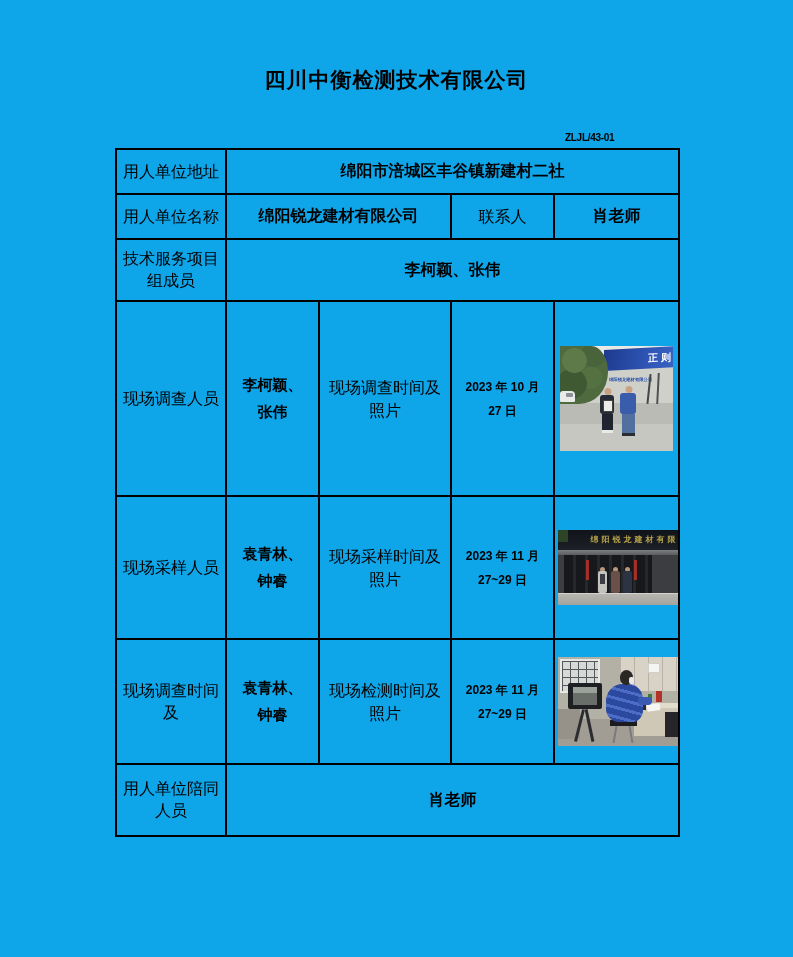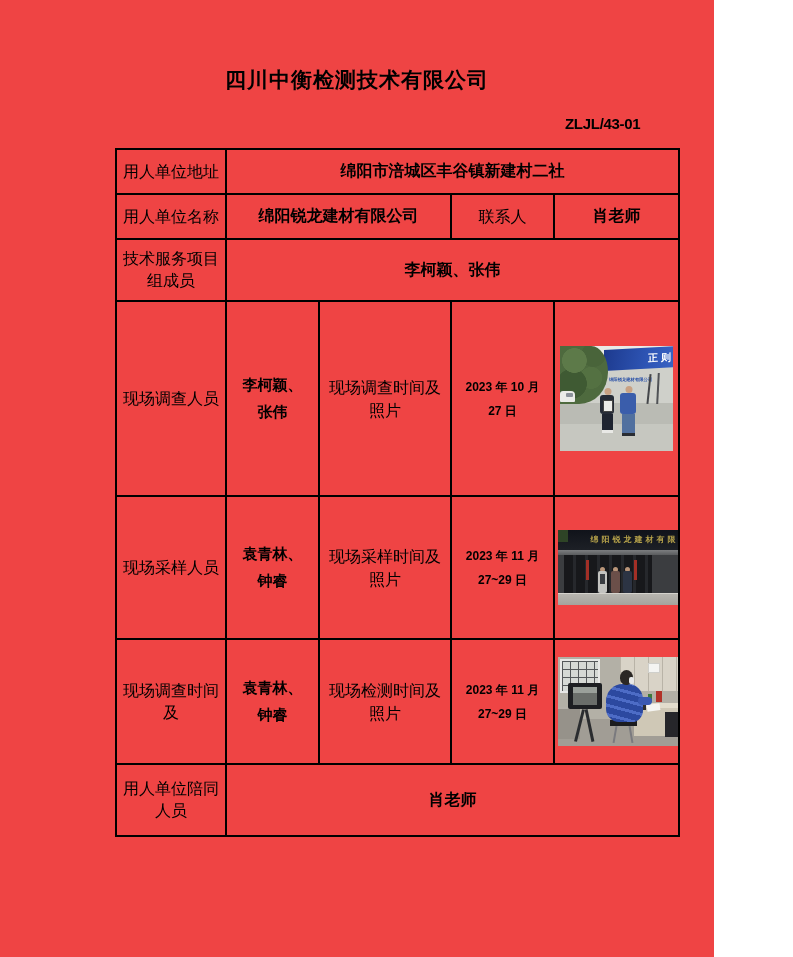--- a/index.html
+++ b/index.html
@@ -1,23 +1,23 @@
 <!DOCTYPE html>
 <html><head>
 <meta charset="utf-8">
 <style>
   html,body { margin:0; padding:0; background:#ffffff; }
-  .page { position:relative; width:714px; height:957px; background:#ef4444;
+  .page { position:relative; width:793px; height:957px; background:#0ea5e9;
           font-family:"Liberation Sans","DejaVu Sans",sans-serif; color:#000; overflow:hidden; }
 
   .title-main { position:absolute; top:66px; left:0; width:100%; text-align:center;
                 font-size:21px; font-weight:bold; letter-spacing:1px; }
   .subtitle-row { position:absolute; top:109px; left:0; width:100%; height:30px; }
   .title-sub { position:absolute; left:210px; top:0; font-size:20px; font-weight:bold; letter-spacing:0.5px; }
-  .doc-code  { position:absolute; left:565px; top:6px; font-size:15px; font-weight:bold; letter-spacing:-0.3px; }
+  .doc-code  { position:absolute; left:565px; top:23px; font-size:10px; font-weight:bold; letter-spacing:-0.3px; }
 
   table.form { position:absolute; left:115px; top:148px; width:563px;
                border-collapse:collapse; table-layout:fixed; }
   table.form td { border:2px solid #000; text-align:center; vertical-align:middle;
                   padding:2px 3px; overflow:hidden; }
   .h45{height:45px} .h62{height:62px} .h195{height:195px} .h143{height:143px} .h125{height:125px} .h72{height:72px}
 
   .lbl    { font-size:16px; line-height:22px; white-space:pre-line; }
   .tlabel { font-size:16px; line-height:23px; white-space:pre-line; }
   .val    { font-size:16px; font-weight:bold; font-family:"Liberation Serif","DejaVu Serif",serif; }

